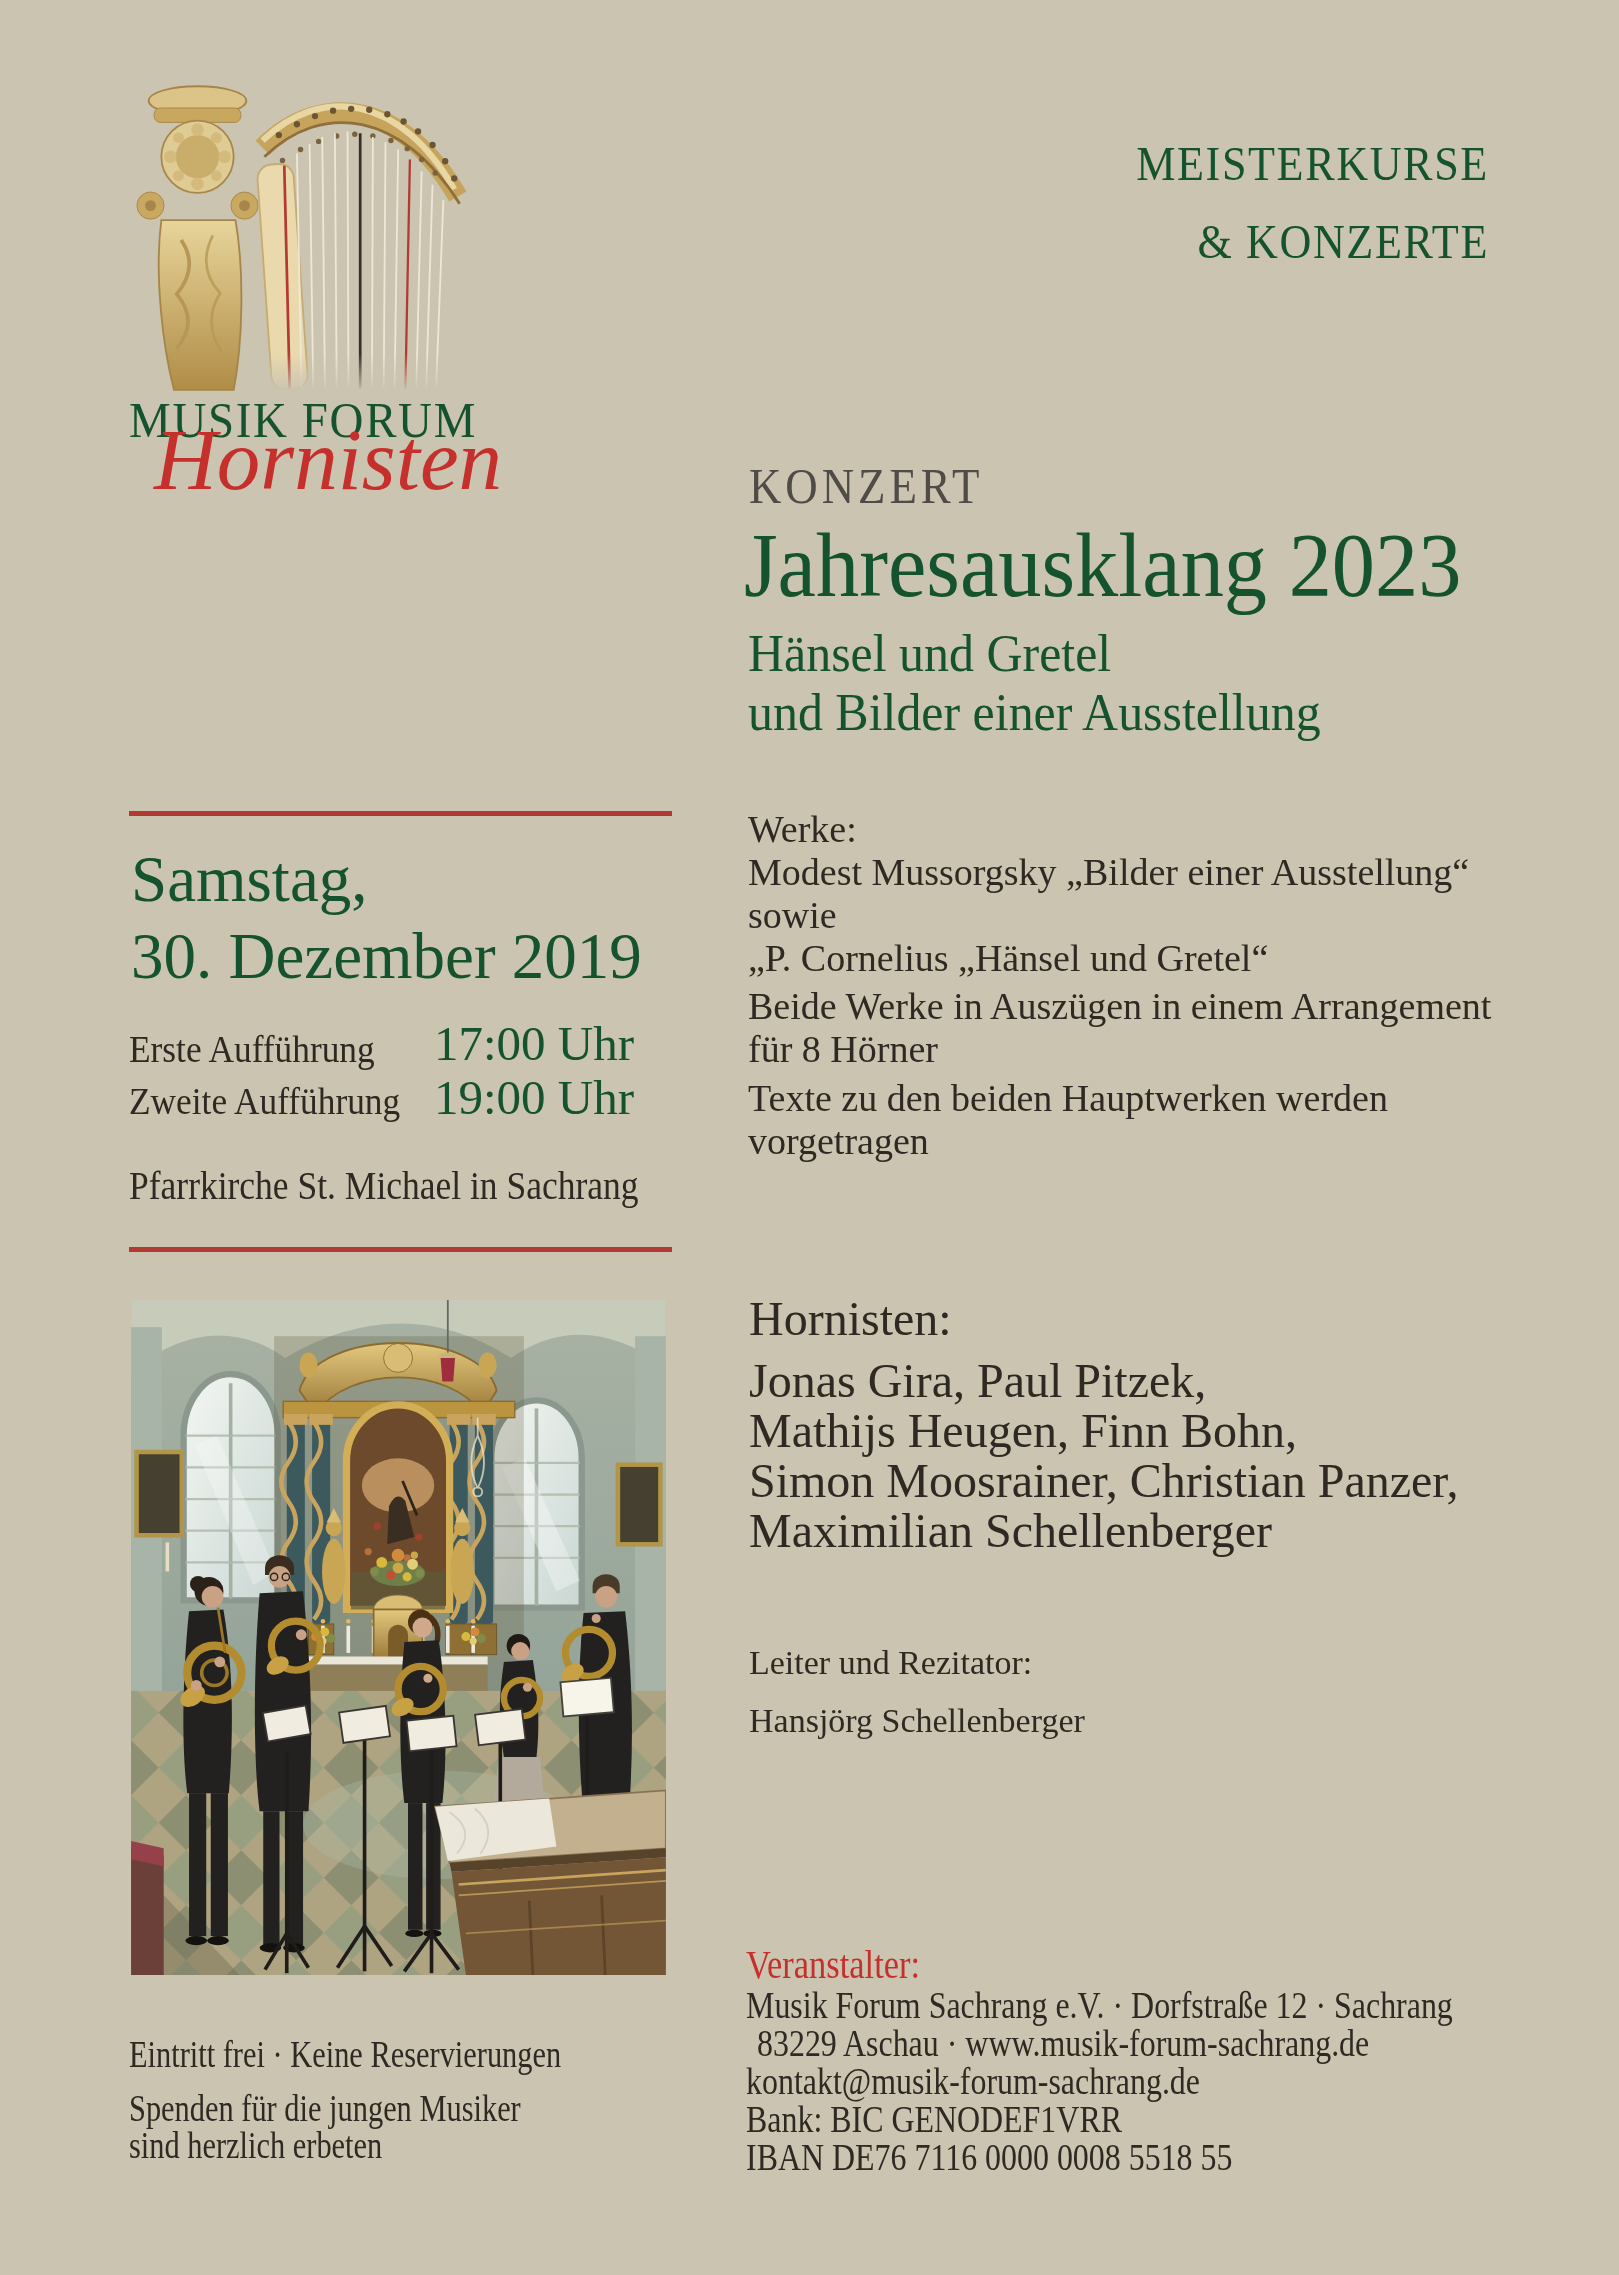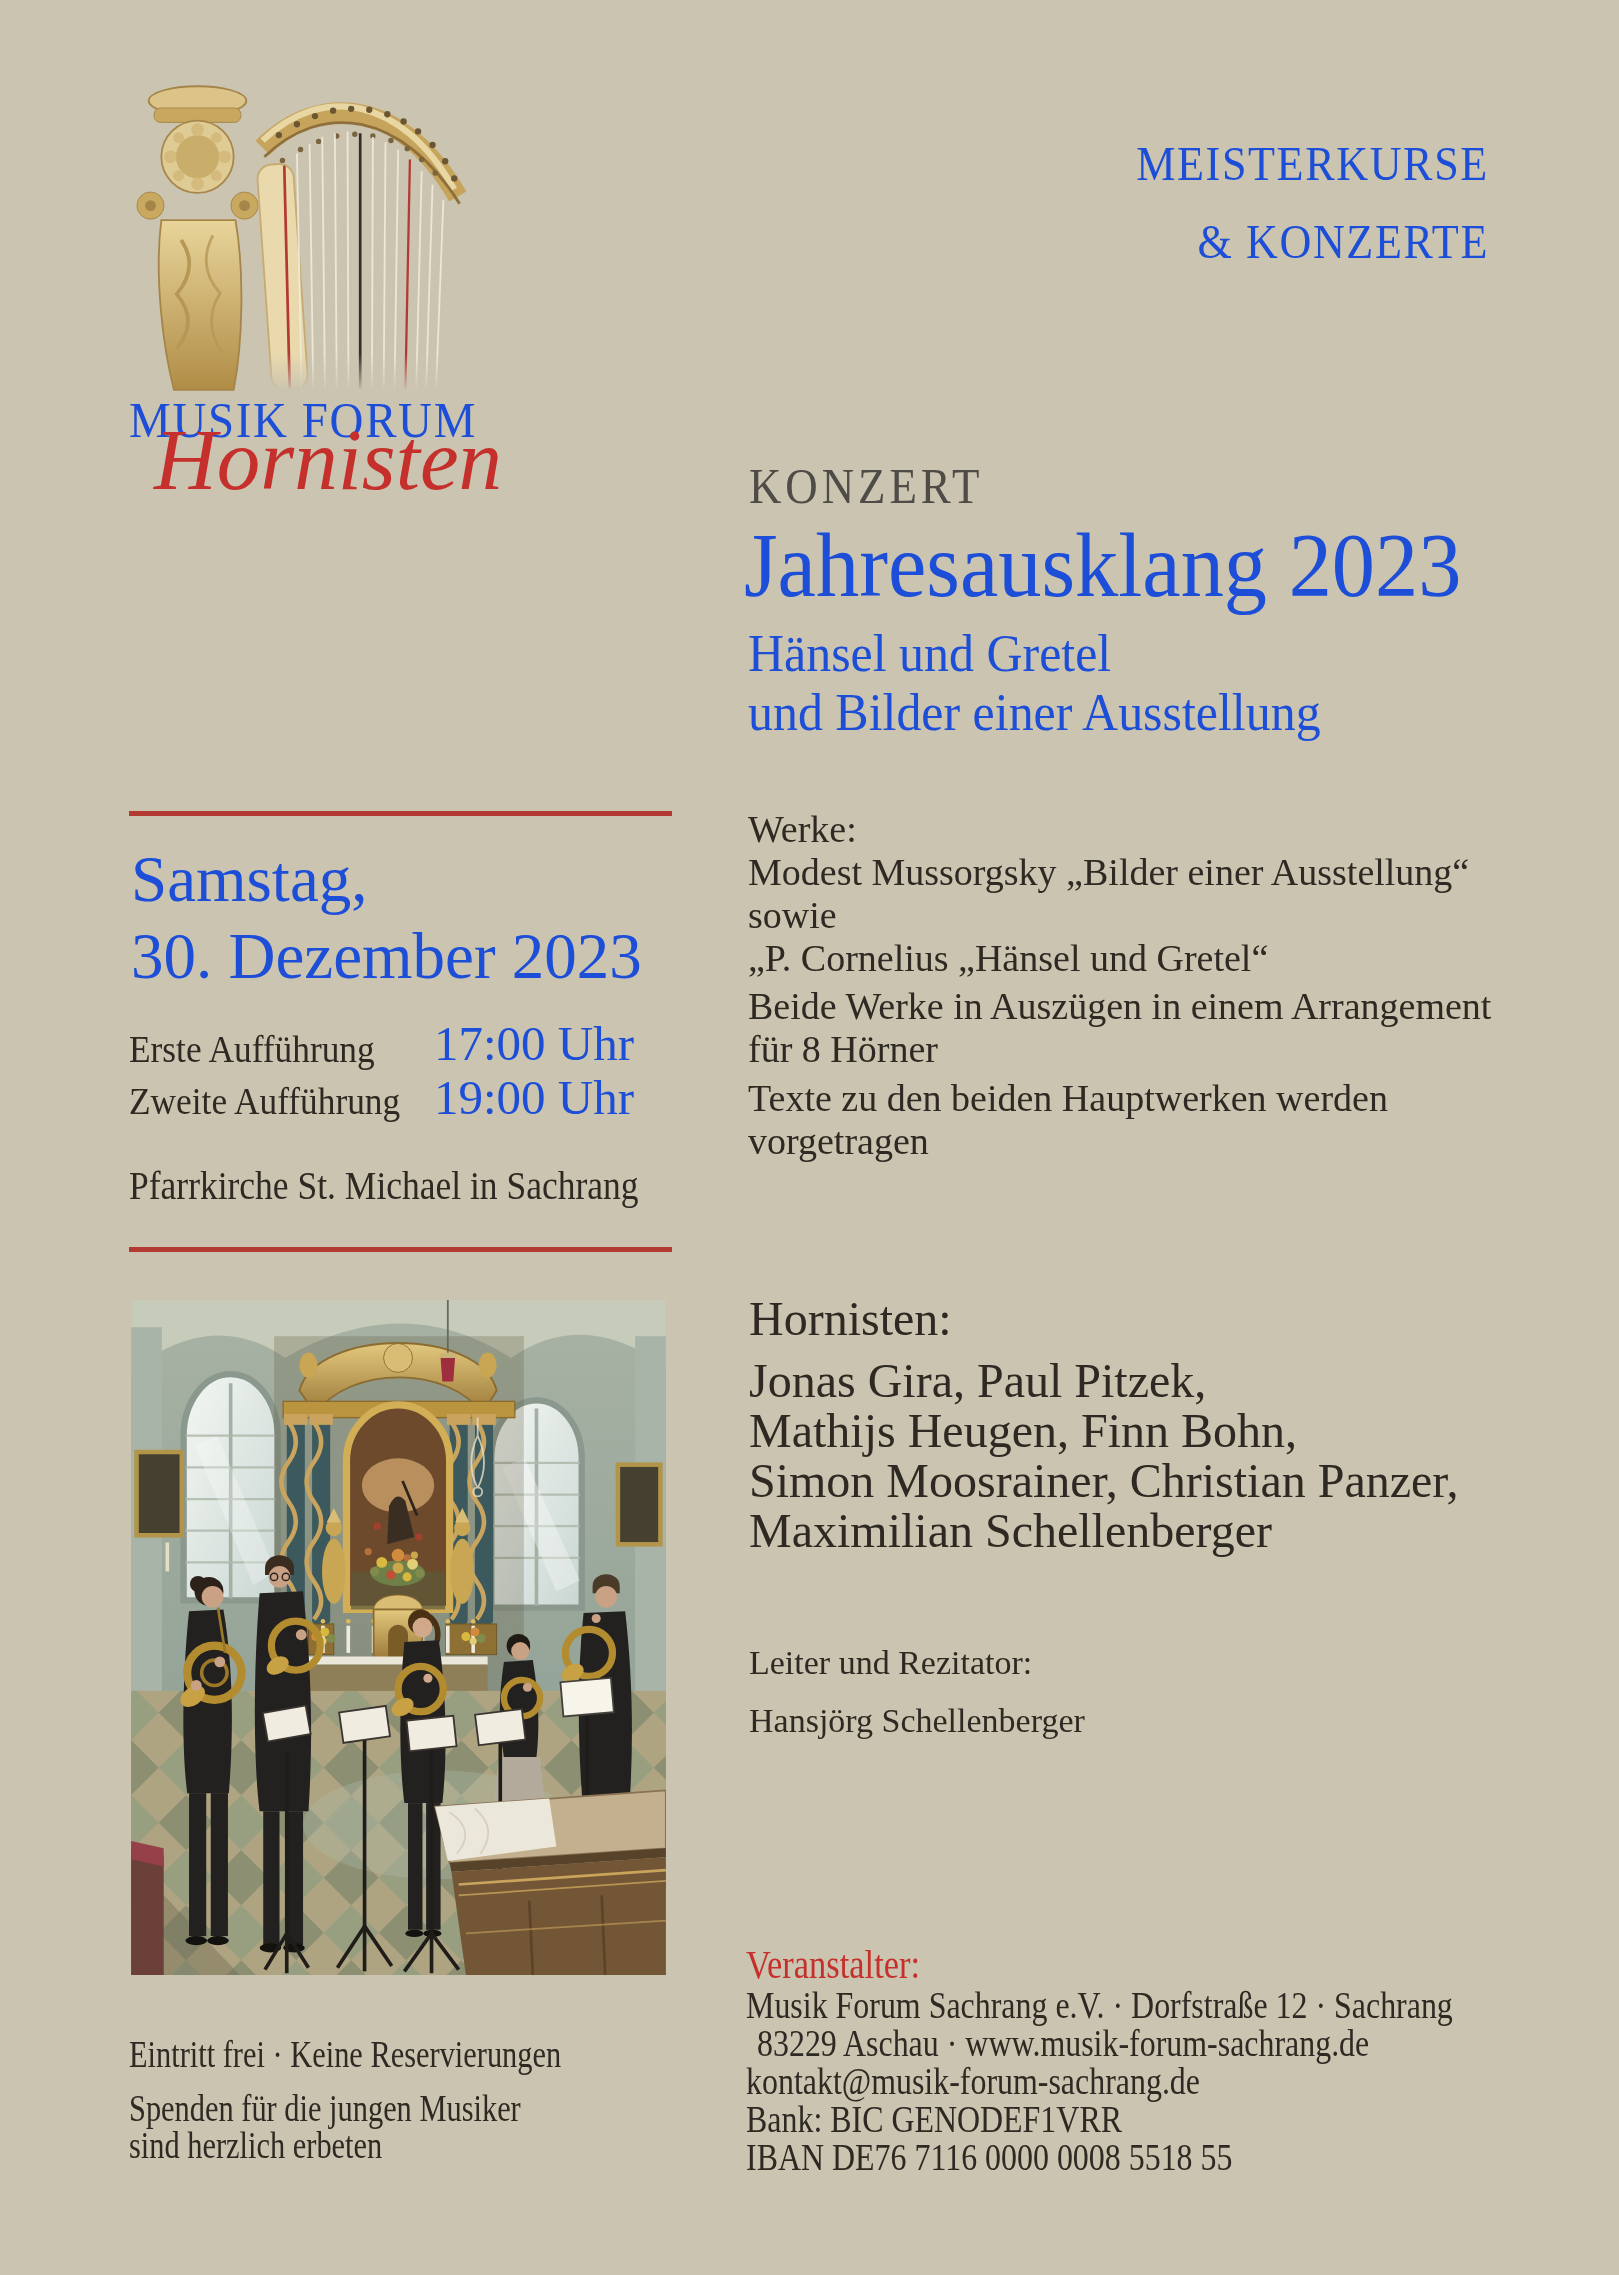--- a/index.html
+++ b/index.html
@@ -4,21 +4,21 @@
 <style>
   html,body{margin:0;padding:0;background:#9a9488;}
   .poster{
     position:relative;width:1619px;height:2276px;margin:0 auto;
     background:#cac4b0;overflow:hidden;
     font-family:"Liberation Serif","DejaVu Serif",serif;
     color:#2e2922;
   }
   .abs{position:absolute;}
   .nowrap{white-space:nowrap;}
-  .blue{color:#1d4ed8;}
+  .blue{color:#14532d;}
   .red{color:#c5302c;}
   .gray{color:#4f4b47;}
   .sx{transform-origin:0 0;display:inline-block;}
   
   .brand-caps{left:129px;top:391px;font-size:51px;letter-spacing:1.8px;}
   .brand-caps .sx{transform:scaleX(.92);}
   .brand-script{left:154px;top:409px;font-size:87px;font-style:italic;}
   
   .badge{right:130px;top:125px;text-align:right;font-size:49px;line-height:78px;letter-spacing:1.8px;}
   .badge .sx{transform:scaleX(.90);transform-origin:100% 0;}
@@ -180,21 +180,21 @@
     <div class="nowrap grp">Beide Werke in Auszügen in einem Arrangement</div>
     <div class="nowrap">für 8 Hörner</div>
     <div class="nowrap grp">Texte zu den beiden Hauptwerken werden</div>
     <div class="nowrap">vorgetragen</div>
   </div>
 
   <div class="abs rule rule1"></div>
 
   <div class="abs day blue">
     <div class="nowrap">Samstag,</div>
-    <div class="nowrap">30. Dezember 2023</div>
+    <div class="nowrap">30. Dezember 2019</div>
   </div>
 
   <div class="abs show-label lab1 nowrap">
     <span class="sx">Erste Aufführung</span>
   </div>
   <div class="abs show-time tim1 blue nowrap">17:00 Uhr</div>
   <div class="abs show-label lab2 nowrap">
     <span class="sx">Zweite Aufführung</span>
   </div>
   <div class="abs show-time tim2 blue nowrap">19:00 Uhr</div>

